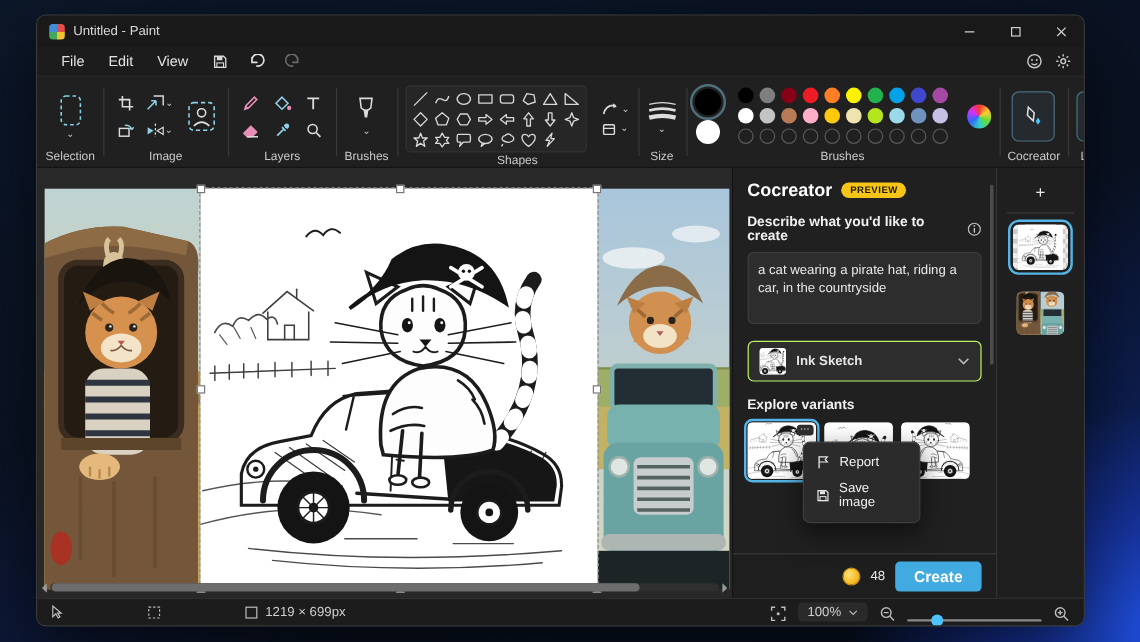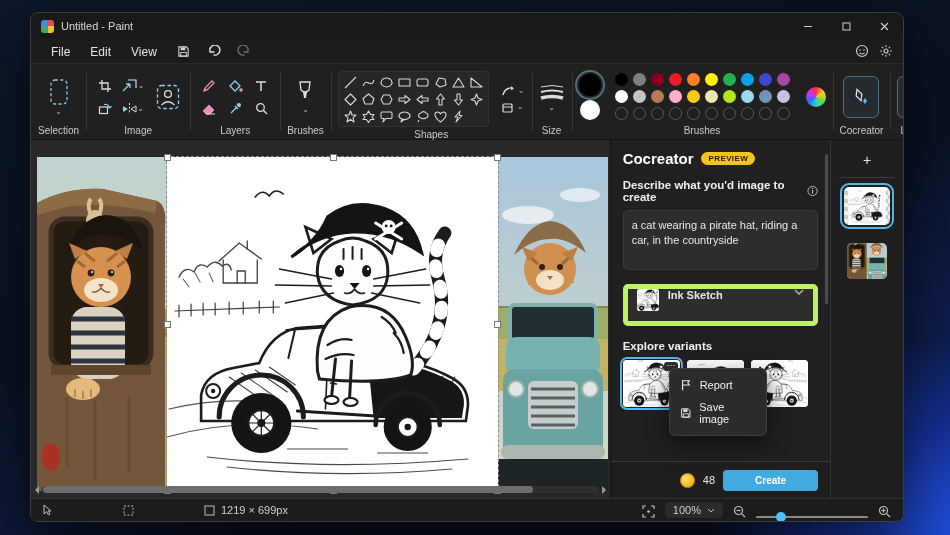--- a/index.html
+++ b/index.html
@@ -75,40 +75,40 @@
     padding:10px 12px 0;box-sizing:border-box;font-size:11px;color:#e6e6e6;}
   .panel-scroll{position:absolute;right:2px;top:14px;width:3px;height:150px;border-radius:2px;background:#4c4c4c;}
   .cc-title-row{display:flex;align-items:center;gap:8px;margin-bottom:12px;}
   .cc-title{font-size:15px;font-weight:700;color:#fff;}
   .badge{background:#f6c518;color:#201a02;font-size:8px;font-weight:700;letter-spacing:.4px;
     padding:2px 7px;border-radius:8px;}
   .cc-label-row{display:flex;align-items:center;justify-content:space-between;margin-bottom:7px;}
   .cc-label{font-weight:700;font-size:11.5px;color:#f0f0f0;}
   .prompt-box{background:#2d2d2d;border:1px solid #3d3d3d;border-radius:5px;min-height:44px;
     padding:7px 8px;line-height:1.4;color:#e8e8e8;margin-bottom:14px;}
-  .style-dd{display:flex;gap:9px;background:#2d2d2d;border:5px solid #bef264;
+  .style-dd{display:flex;align-items:center;gap:9px;background:#2d2d2d;border:1px solid #bef264;
     border-radius:5px;height:32px;padding:0 9px;margin:7px 0 14px;}
   .style-thumb{width:22px;height:22px;border-radius:3px;background:#fff;overflow:hidden;flex:0 0 auto;}
   .style-name{flex:1;font-weight:700;}
   .variants{display:flex;gap:7px;margin-top:8px;}
   .variant{width:57px;height:47px;background:#fff;border-radius:4px;overflow:hidden;position:relative;
     box-sizing:border-box;}
   .variant.selected{outline:2px solid #55b5e8;outline-offset:1px;}
   .dots-badge{position:absolute;top:2px;right:2px;width:14px;height:9px;background:#2e2e2e;
     border-radius:3px;color:#fff;font-size:8px;line-height:8px;text-align:center;}
   .ctx-menu{position:absolute;left:58px;top:228px;width:96px;background:#2b2b2b;border:1px solid #3d3d3d;
     border-radius:6px;box-shadow:0 8px 22px rgba(0,0,0,.55);padding:5px 0;z-index:5;}
   .ctx-item{display:flex;align-items:center;gap:8px;padding:5px 10px;color:#f0f0f0;font-size:11px;}
   .panel-footer{position:absolute;left:0;right:0;bottom:0;height:36px;border-top:1px solid #3a3a3a;
     display:flex;align-items:center;justify-content:flex-end;gap:8px;padding:0 12px;background:#1e1e1e;}
   .coin{width:13px;height:13px;border-radius:50%;background:radial-gradient(circle at 35% 35%,#ffe27a,#f2b518 70%);
     border:1px solid #c89410;}
   .credits{font-size:11px;color:#e8e8e8;}
-  .create-btn{background:#41abe1;color:#fff;font-size:10px;font-weight:600;border:none;
-    border-radius:4px;padding:5px 32px;}
+  .create-btn{background:#41abe1;color:#fff;font-size:13px;font-weight:600;border:none;
+    border-radius:4px;padding:5px 16px;}
   
   .layers{width:73px;background:#1f1f1f;border-left:1px solid #333;display:flex;flex-direction:column;
     align-items:center;padding-top:8px;box-sizing:border-box;}
   .add-layer{color:#e8e8e8;font-size:14px;width:24px;height:24px;display:flex;align-items:center;
     justify-content:center;border-radius:4px;}
   .layers-divider{width:56px;height:1px;background:#3a3a3a;margin:5px 0 9px;}
   .layer-thumb{width:46px;height:38px;border-radius:5px;overflow:hidden;display:flex;position:relative;
     background:#2a2a2a;margin-bottom:14px;box-sizing:border-box;}
   .layer-thumb.selected{outline:2px solid #55b5e8;outline-offset:2px;margin-bottom:18px;}
   .checker{background:repeating-conic-gradient(#c9c9c9 0 25%,#efefef 0 50%) 0 0/8px 8px;}
@@ -524,21 +524,21 @@
           <div class="hs-arrow right"></div>
         </div>
       </div>
 
       <div class="panel">
         <div class="cc-title-row">
           <span class="cc-title">Cocreator</span>
           <span class="badge">PREVIEW</span>
         </div>
         <div class="cc-label-row">
-          <span class="cc-label">Describe what you'd image to create</span>
+          <span class="cc-label">Describe what you'd like to create</span>
           <svg class="ic" width="12" height="12" viewBox="0 0 12 12">
               <circle cx="6" cy="6" r="5" fill="none" stroke="#bdbdbd"></circle>
               <path d="M6,5 V9" stroke="#bdbdbd" stroke-width="1.2"></path>
               <circle cx="6" cy="3.2" r=".8" fill="#bdbdbd"></circle>
             </svg>
         </div>
         <div class="prompt-box">a cat wearing a pirate hat, riding a car, in the countryside</div>
 
         <div class="style-dd">
           <div class="style-thumb">

